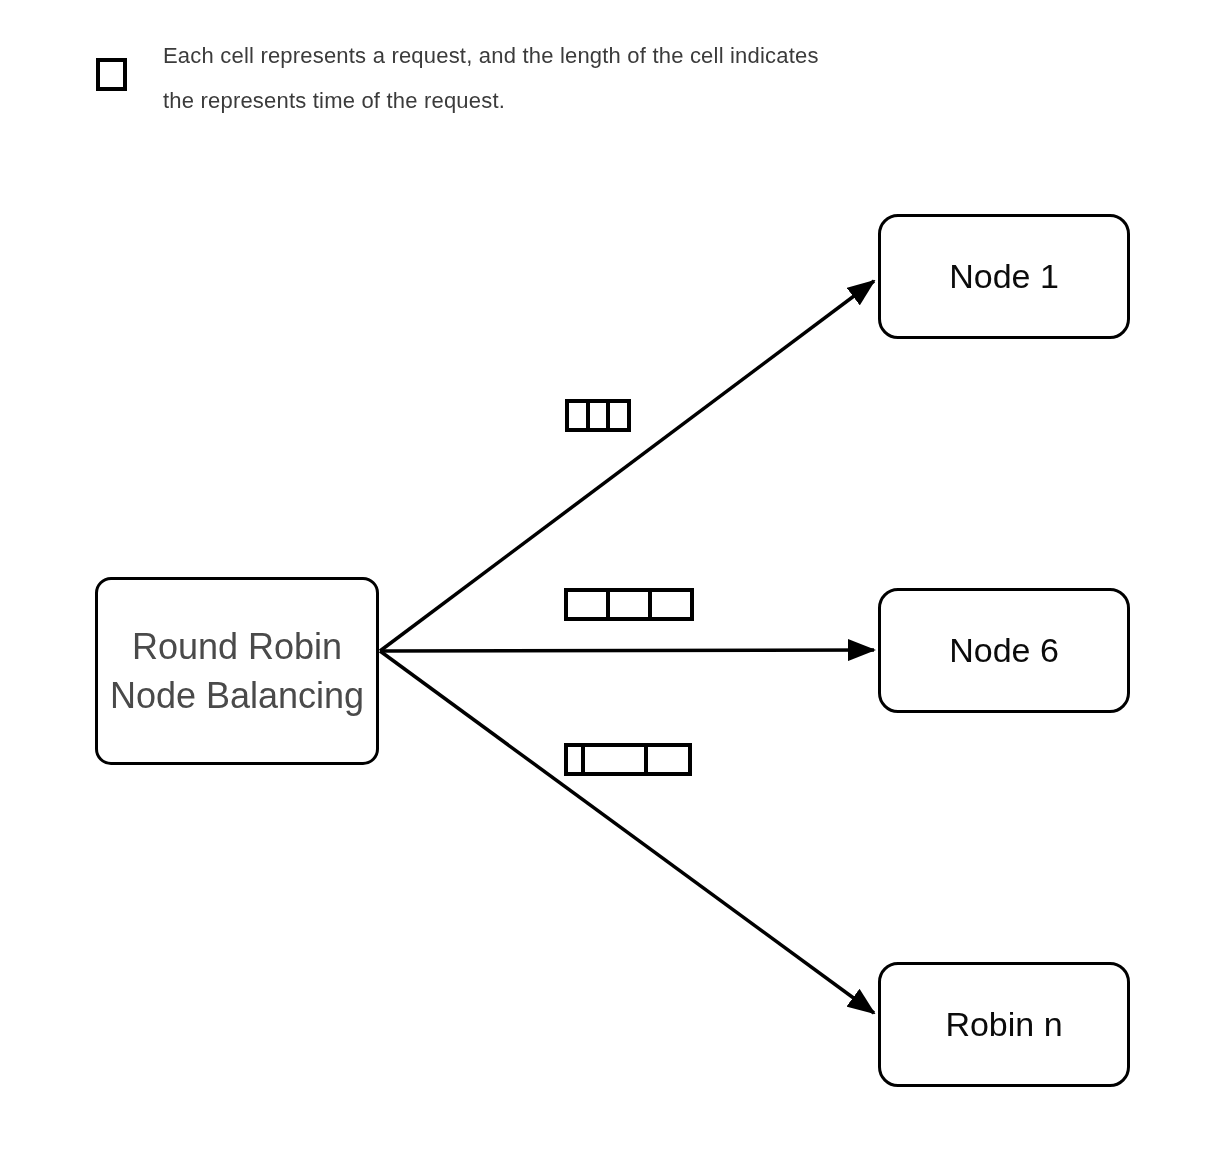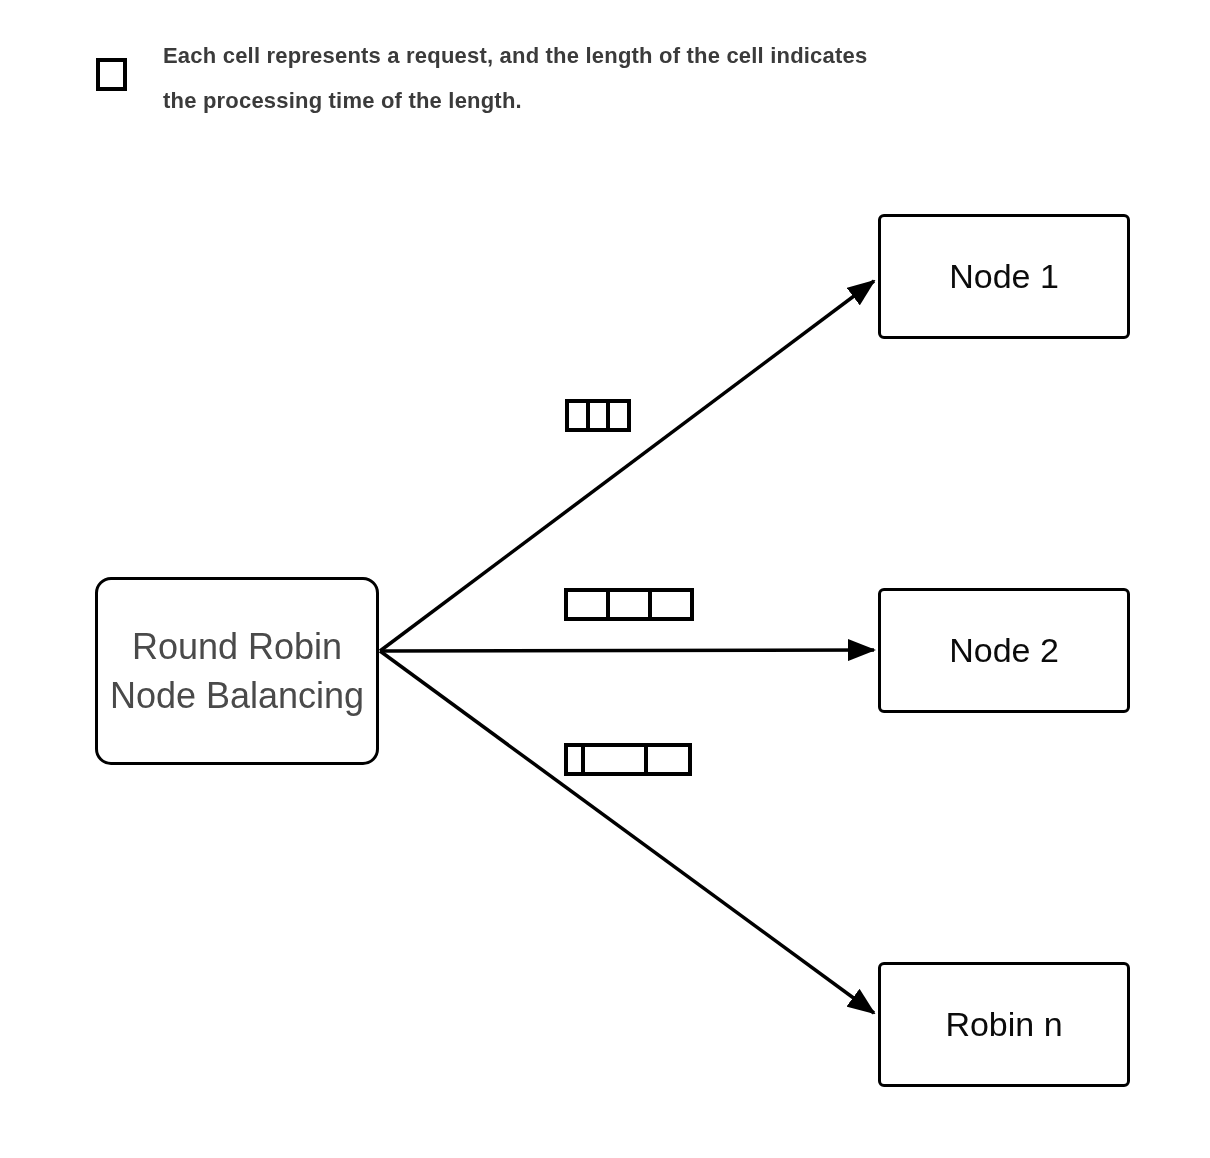--- a/index.html
+++ b/index.html
@@ -22,21 +22,20 @@
     background: #ffffff;
   }
   .legend-text {
     position: absolute;
     left: 163px; top: 33px;
     font-size: 22px;
     line-height: 45px;
     color: #3b3b3b;
     letter-spacing: 0.2px;
     white-space: nowrap;
-    font-weight: bold;
   }
 
   
   svg.arrows {
     position: absolute;
     left: 0; top: 0;
     width: 1210px; height: 1158px;
   }
   svg.arrows line {
     stroke: #000000;
@@ -59,21 +58,21 @@
     width: 284px; height: 188px;
     border-radius: 16px;
     color: #4a4a4a;
     font-size: 36px;
     line-height: 49px;
     margin-top: 20px;
   }
   .node-box {
     left: 878px;
     width: 252px; height: 125px;
-    border-radius: 6px;
+    border-radius: 20px;
     color: #0b0b0b;
     font-size: 34px;
   }
   .node-1 { top: 214px; }
   .node-2 { top: 588px; }
   .node-n { top: 962px; }
 
   
   .strip {
     position: absolute;
@@ -89,21 +88,21 @@
   .strip .cell { background: #ffffff; height: 100%; }
 </style>
 </head>
 <body>
 
 <div class="canvas">
 
   <div class="legend-square"></div>
   <div class="legend-text">
     <div>Each cell represents a request, and the length of the cell indicates</div>
-    <div>the processing time of the length.</div>
+    <div>the represents time of the request.</div>
   </div>
 
   <svg class="arrows" viewBox="0 0 1210 1158">
     <defs>
       <marker id="arrowhead" markerUnits="userSpaceOnUse" markerWidth="28" markerHeight="22" viewBox="0 0 28 22" refX="26" refY="11" orient="auto">
         <path d="M0,0 L28,11 L0,22 z" fill="#000000"></path>
       </marker>
     </defs>
     <line x1="380" y1="651" x2="874" y2="281" marker-end="url(#arrowhead)"></line>
     <line x1="380" y1="651" x2="874" y2="650" marker-end="url(#arrowhead)"></line>
@@ -128,19 +127,19 @@
 
   <div class="box balancer-box">
     <div>Round Robin</div>
     <div>Node Balancing</div>
   </div>
 
   <div class="box node-box node-1">
     <div>Node 1</div>
   </div>
   <div class="box node-box node-2">
-    <div>Node 2</div>
+    <div>Node 6</div>
   </div>
   <div class="box node-box node-n">
     <div>Robin n</div>
   </div>
 
 </div>
 
 </body></html>

